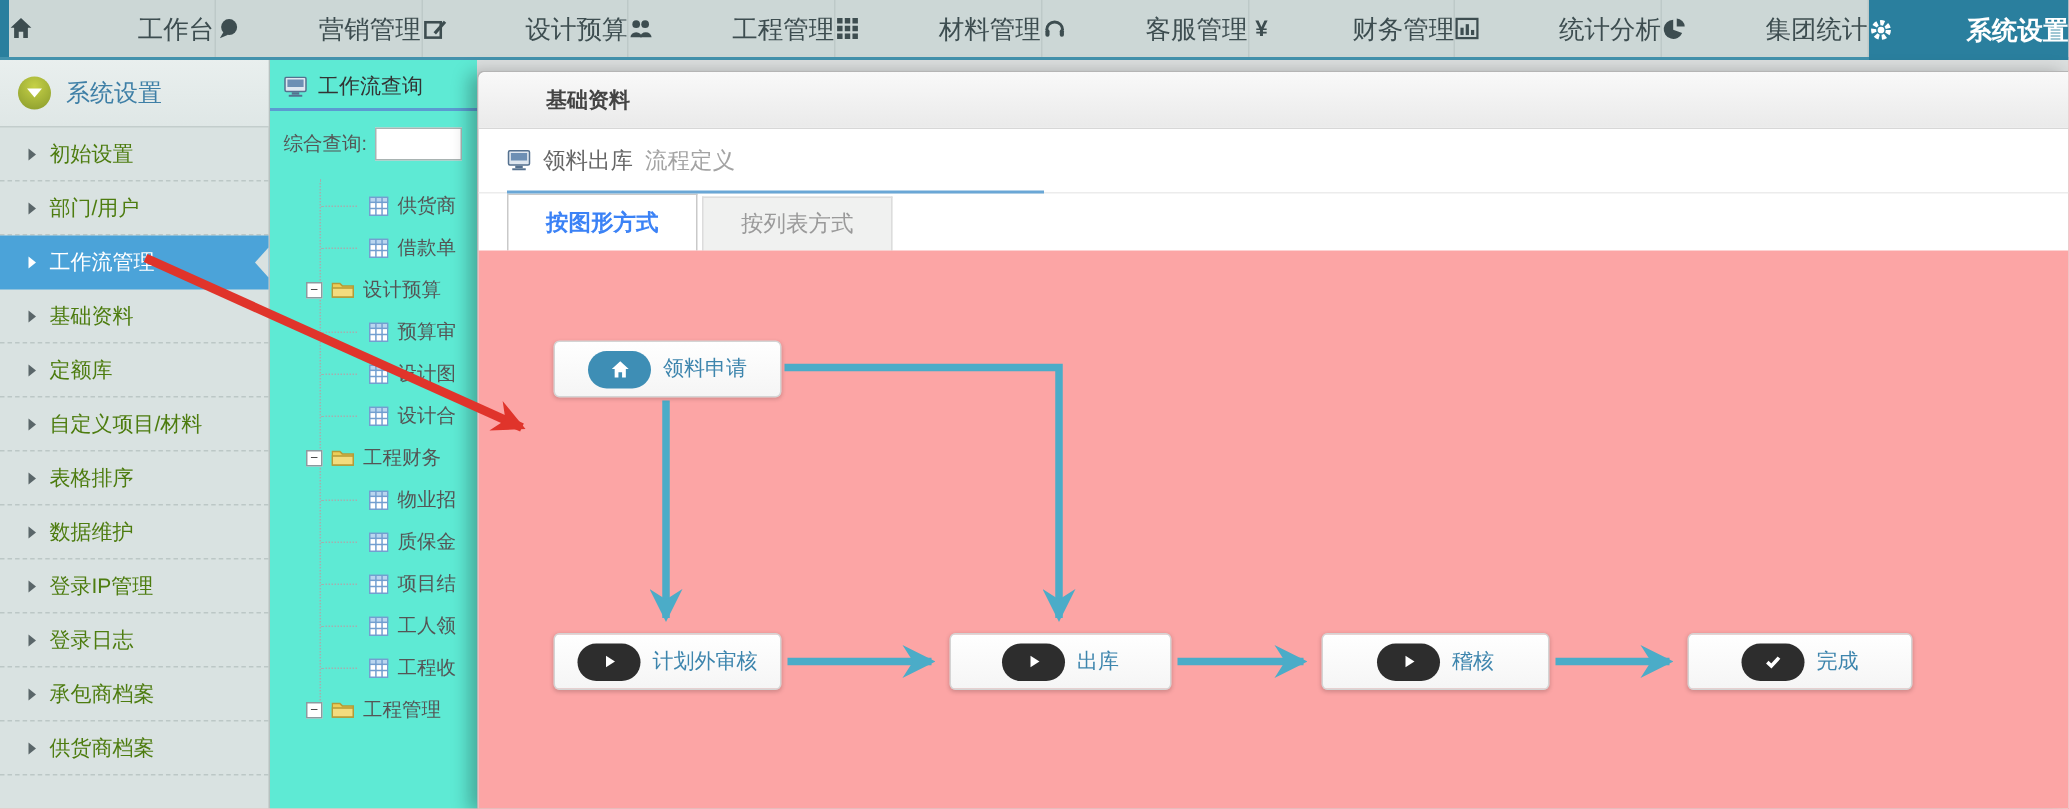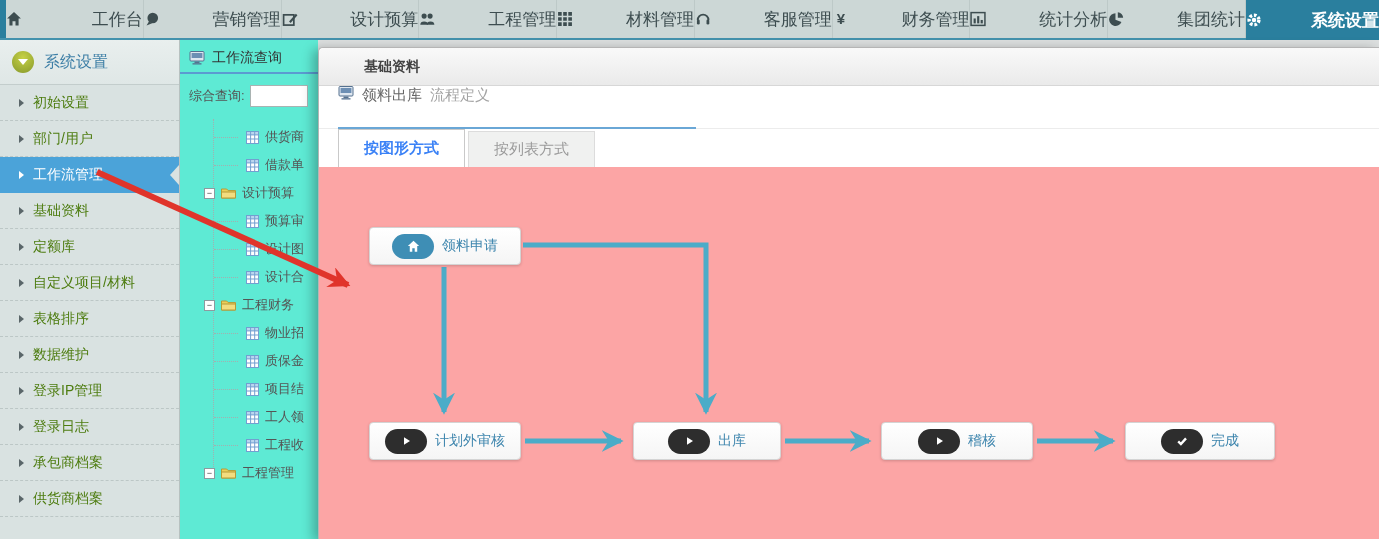--- a/index.html
+++ b/index.html
@@ -56,21 +56,21 @@
   .expander{width:11px;height:11px;border:1px solid #8d9a9f;background:#fff;font-size:9px;line-height:8px;
     text-align:center;color:#444;flex:none;}
   .tree-ic{flex:none;}
 
   
   .mainpanel{position:absolute;left:318px;top:47px;right:0;bottom:0;background:#fff;
     border:1px solid #b5b5b5;border-right:none;border-bottom:none;border-radius:5px 0 0 0;
     box-shadow:-5px 2px 12px rgba(0,0,0,.28);}
   .mp-header{height:38px;background:linear-gradient(#f9f9f9,#eaeaea);border-bottom:1px solid #d7d7d7;
     border-radius:5px 0 0 0;display:flex;align-items:center;padding-left:45px;font-size:14px;font-weight:bold;color:#444;}
-  .mp-sub{height:43px;display:flex;align-items:flex-start;gap:8px;padding-left:19px;position:relative;border-bottom:1px solid #ececec;}
+  .mp-sub{height:43px;display:flex;align-items:center;gap:8px;padding-left:19px;position:relative;border-bottom:1px solid #ececec;}
   .mp-sub::after{content:"";position:absolute;left:19px;bottom:-1px;width:358px;height:2px;background:#6aa7d6;}
   .mp-sub .name{color:#666;font-size:15px;}
   .mp-sub .suffix{color:#a3a3a3;font-size:15px;}
   .tabs{height:38px;display:flex;align-items:flex-end;padding-left:19px;gap:3px;}
   .tab{padding:9px 25px;font-size:15px;cursor:pointer;}
   .tab.active{background:#fff;border:1px solid #c9c9c9;border-bottom:none;font-weight:bold;color:#3b82f6;}
   .tab.inactive{background:#f0f1f0;border:1px solid #dcdcdc;border-bottom:none;color:#9a9a9a;padding:8px 25px;}
   .diagram{position:absolute;left:0;right:0;top:119px;bottom:0;background:#fca5a5;overflow:hidden;}
   .flow-arrows{position:absolute;left:0;top:0;}
   .flow-node{position:absolute;height:38px;background:linear-gradient(#ffffff,#f5f5f5);border:1px solid #d4d4d4;

